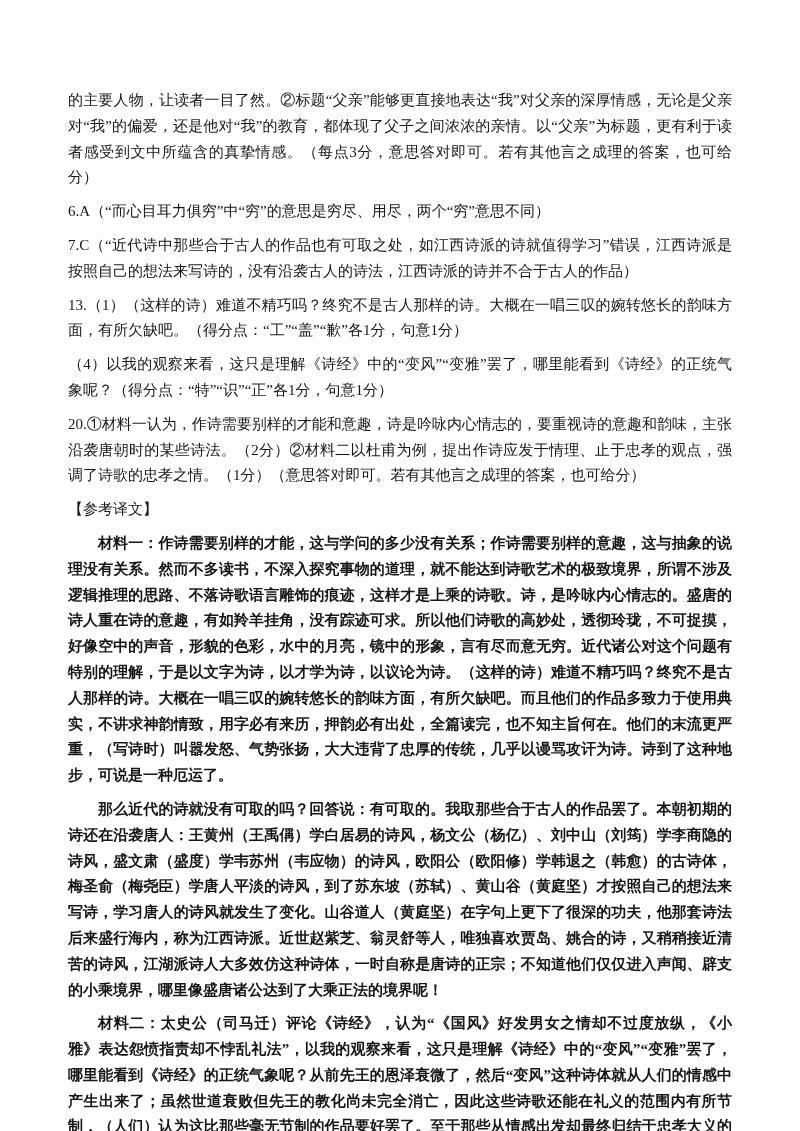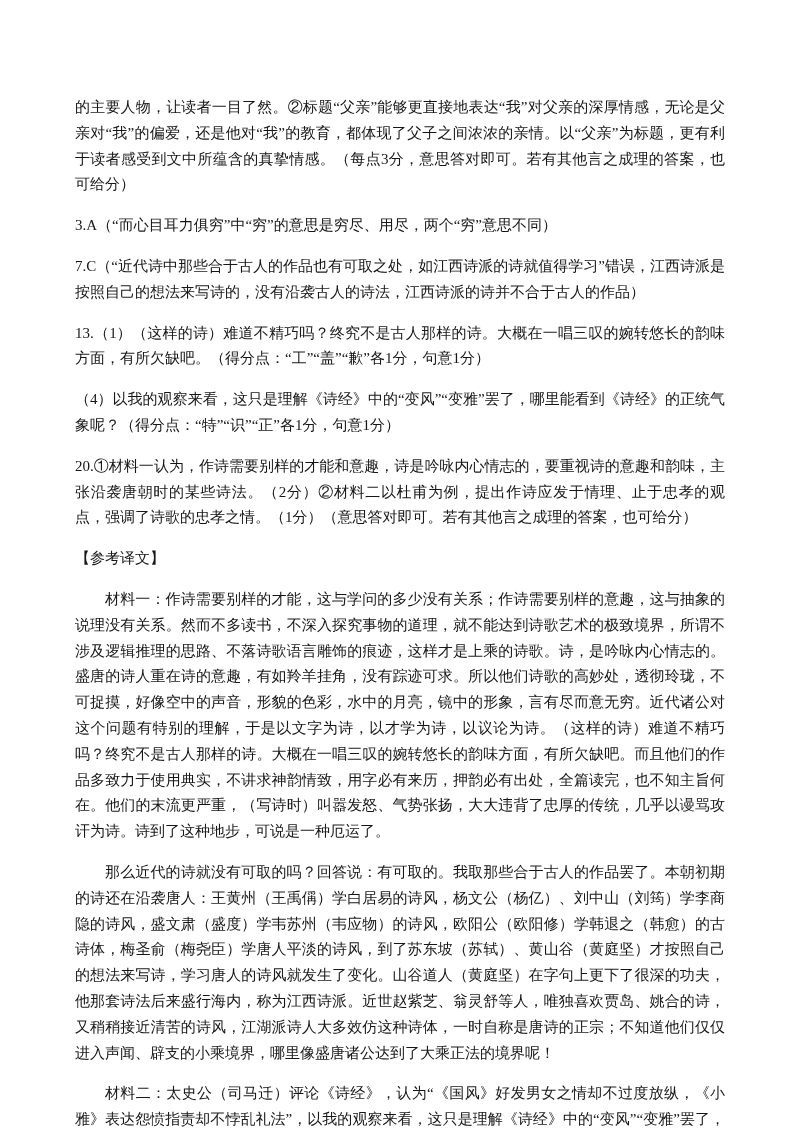--- a/index.html
+++ b/index.html
@@ -13,37 +13,38 @@
     background: #ffffff;
     box-sizing: border-box;
     padding: 80px 60px 40px 60px;
     font-family: "Liberation Serif", "DejaVu Serif", serif;
     font-size: 15px;
     line-height: 25.8px;
     color: #161616;
     text-align: justify;
   }
   .para {
-    margin: 15px;
+    margin: 8px;
   }
   .indent {
     text-indent: 2em;
+    font-weight: bold;
   }
   .tl-header {
     font-weight: normal;
   }
 </style>
 </head>
 <body>
 
 <div class="page">
 
   <p class="para">的主要人物，让读者一目了然。②标题“父亲”能够更直接地表达“我”对父亲的深厚情感，无论是父亲对“我”的偏爱，还是他对“我”的教育，都体现了父子之间浓浓的亲情。以“父亲”为标题，更有利于读者感受到文中所蕴含的真挚情感。（每点3分，意思答对即可。若有其他言之成理的答案，也可给分）</p>
 
-  <p class="para">3.A（“而心目耳力俱穷”中“穷”的意思是穷尽、用尽，两个“穷”意思不同）</p>
+  <p class="para">6.A（“而心目耳力俱穷”中“穷”的意思是穷尽、用尽，两个“穷”意思不同）</p>
   <p class="para">7.C（“近代诗中那些合于古人的作品也有可取之处，如江西诗派的诗就值得学习”错误，江西诗派是按照自己的想法来写诗的，没有沿袭古人的诗法，江西诗派的诗并不合于古人的作品）</p>
   <p class="para">13.（1）（这样的诗）难道不精巧吗？终究不是古人那样的诗。大概在一唱三叹的婉转悠长的韵味方面，有所欠缺吧。（得分点：“工”“盖”“歉”各1分，句意1分）</p>
   <p class="para">（4）以我的观察来看，这只是理解《诗经》中的“变风”“变雅”罢了，哪里能看到《诗经》的正统气象呢？（得分点：“特”“识”“正”各1分，句意1分）</p>
   <p class="para">20.①材料一认为，作诗需要别样的才能和意趣，诗是吟咏内心情志的，要重视诗的意趣和韵味，主张沿袭唐朝时的某些诗法。（2分）②材料二以杜甫为例，提出作诗应发于情理、止于忠孝的观点，强调了诗歌的忠孝之情。（1分）（意思答对即可。若有其他言之成理的答案，也可给分）</p>
 
   <p class="para tl-header">【参考译文】</p>
 
   <p class="para indent">材料一：作诗需要别样的才能，这与学问的多少没有关系；作诗需要别样的意趣，这与抽象的说理没有关系。然而不多读书，不深入探究事物的道理，就不能达到诗歌艺术的极致境界，所谓不涉及逻辑推理的思路、不落诗歌语言雕饰的痕迹，这样才是上乘的诗歌。诗，是吟咏内心情志的。盛唐的诗人重在诗的意趣，有如羚羊挂角，没有踪迹可求。所以他们诗歌的高妙处，透彻玲珑，不可捉摸，好像空中的声音，形貌的色彩，水中的月亮，镜中的形象，言有尽而意无穷。近代诸公对这个问题有特别的理解，于是以文字为诗，以才学为诗，以议论为诗。（这样的诗）难道不精巧吗？终究不是古人那样的诗。大概在一唱三叹的婉转悠长的韵味方面，有所欠缺吧。而且他们的作品多致力于使用典实，不讲求神韵情致，用字必有来历，押韵必有出处，全篇读完，也不知主旨何在。他们的末流更严重，（写诗时）叫嚣发怒、气势张扬，大大违背了忠厚的传统，几乎以谩骂攻讦为诗。诗到了这种地步，可说是一种厄运了。</p>
   <p class="para indent">那么近代的诗就没有可取的吗？回答说：有可取的。我取那些合于古人的作品罢了。本朝初期的诗还在沿袭唐人：王黄州（王禹偁）学白居易的诗风，杨文公（杨亿）、刘中山（刘筠）学李商隐的诗风，盛文肃（盛度）学韦苏州（韦应物）的诗风，欧阳公（欧阳修）学韩退之（韩愈）的古诗体，梅圣俞（梅尧臣）学唐人平淡的诗风，到了苏东坡（苏轼）、黄山谷（黄庭坚）才按照自己的想法来写诗，学习唐人的诗风就发生了变化。山谷道人（黄庭坚）在字句上更下了很深的功夫，他那套诗法后来盛行海内，称为江西诗派。近世赵紫芝、翁灵舒等人，唯独喜欢贾岛、姚合的诗，又稍稍接近清苦的诗风，江湖派诗人大多效仿这种诗体，一时自称是唐诗的正宗；不知道他们仅仅进入声闻、辟支的小乘境界，哪里像盛唐诸公达到了大乘正法的境界呢！</p>
   <p class="para indent">材料二：太史公（司马迁）评论《诗经》，认为“《国风》好发男女之情却不过度放纵，《小雅》表达怨愤指责却不悖乱礼法”，以我的观察来看，这只是理解《诗经》中的“变风”“变雅”罢了，哪里能看到《诗经》的正统气象呢？从前先王的恩泽衰微了，然后“变风”这种诗体就从人们的情感中产生出来了；虽然世道衰败但先王的教化尚未完全消亡，因此这些诗歌还能在礼义的范围内有所节制，（人们）认为这比那些毫无节制的作品要好罢了。至于那些从情感出发却最终归结于忠孝大义的诗歌，难道能和“变风”“变雅”相提并论吗！古往今来的诗人众多，杜甫可以称第一，难道不是因为他颠沛流离、忍饥受寒，终身不被重用，却连一餐饭（的功夫）都不曾忘记（报效）君王吗？</p>

